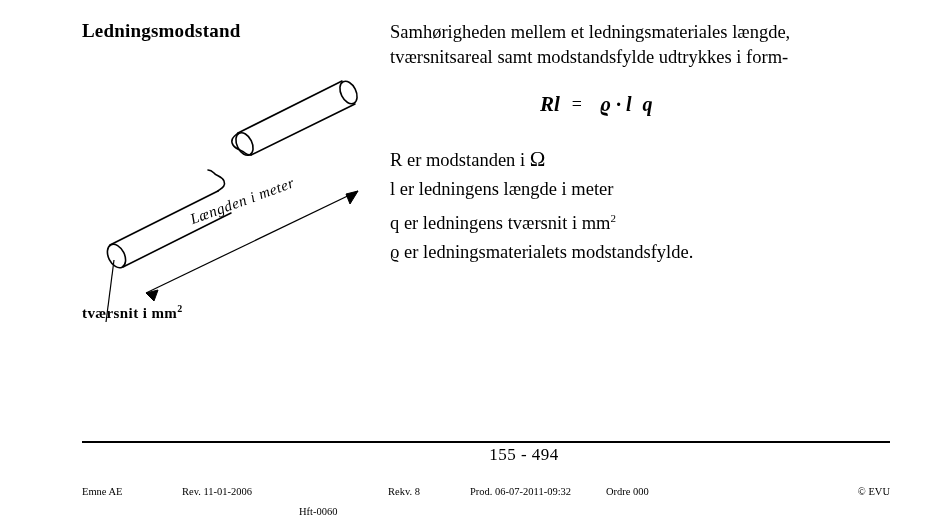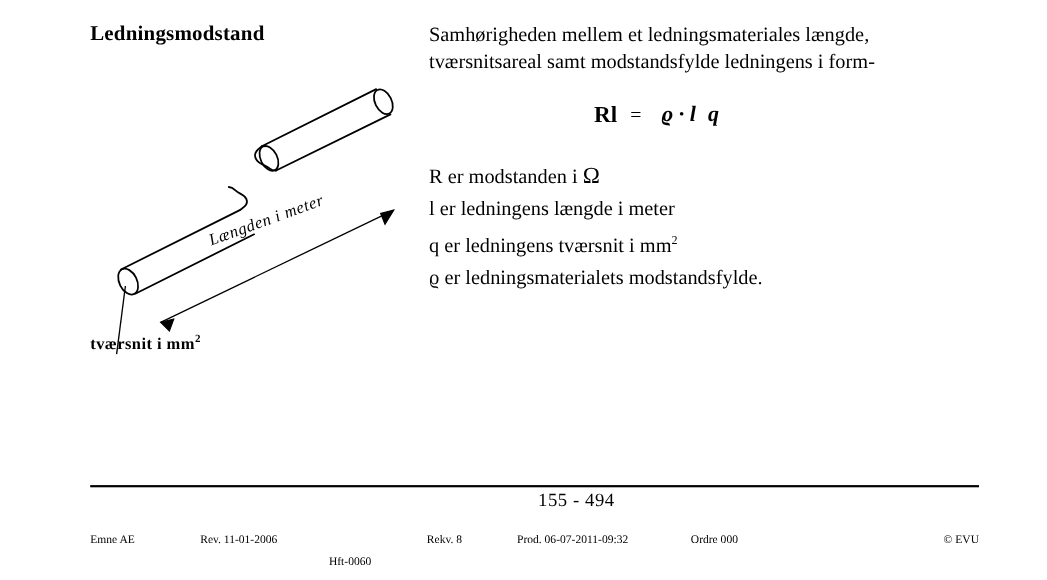--- a/index.html
+++ b/index.html
@@ -89,20 +89,21 @@
 
   .formula {
     margin-top: 22px;
     margin-left: 150px;
     display: flex;
     align-items: center;
     font-size: 20px;
   }
   .formula .lhs {
     font-weight: bold;
+    font-style: italic;
     font-size: 21px;
     margin-right: 12px;
   }
   .formula .eq {
     font-size: 18px;
     margin-right: 12px;
   }
   .frac {
     display: inline-block;
     line-height: 1.15;
@@ -172,21 +173,21 @@
   }
   .footer-meta span {
     position: absolute;
     white-space: nowrap;
   }
   .fm0 { left: 0px; }
   .fm1 { left: 88px; margin-left: 12px; }
   .fm2 { left: 217px; margin-top: 20px; }
   .fm3 { left: 306px; }
   .fm4 { left: 388px; }
-  .fm5 { left: 546px; text-align: center; }
+  .fm5 { left: 524px; text-align: center; }
   .fm6 { right: 0px; }
 </style>
 </head>
 <body>
 
 <div class="page">
 
   <div class="left-col">
     <div class="heading">Ledningsmodstand</div>
   </div>
@@ -226,21 +227,21 @@
       <polygon points="288,131 276,134 280,144" fill="#000" stroke="#000" stroke-width="1"></polygon>
     </svg>
 
     <div class="fig-label label-laengde">Længden i meter</div>
     <div class="fig-label label-tvaersnit"><span>tværsnit i mm</span><sup>2</sup></div>
   </div>
 
   <div class="right-col">
     <div class="intro">
       <div>Samhørigheden mellem et ledningsmateriales længde,</div>
-      <div>tværsnitsareal samt modstandsfylde ledningens i form-</div>
+      <div>tværsnitsareal samt modstandsfylde udtrykkes i form-</div>
     </div>
 
     <div class="formula">
       <span class="lhs">Rl</span>
       <span class="eq">=</span>
       <span class="frac">
         <span class="num">ϱ · l</span>
         <span class="bar"></span>
         <span class="den">q</span>
       </span>

